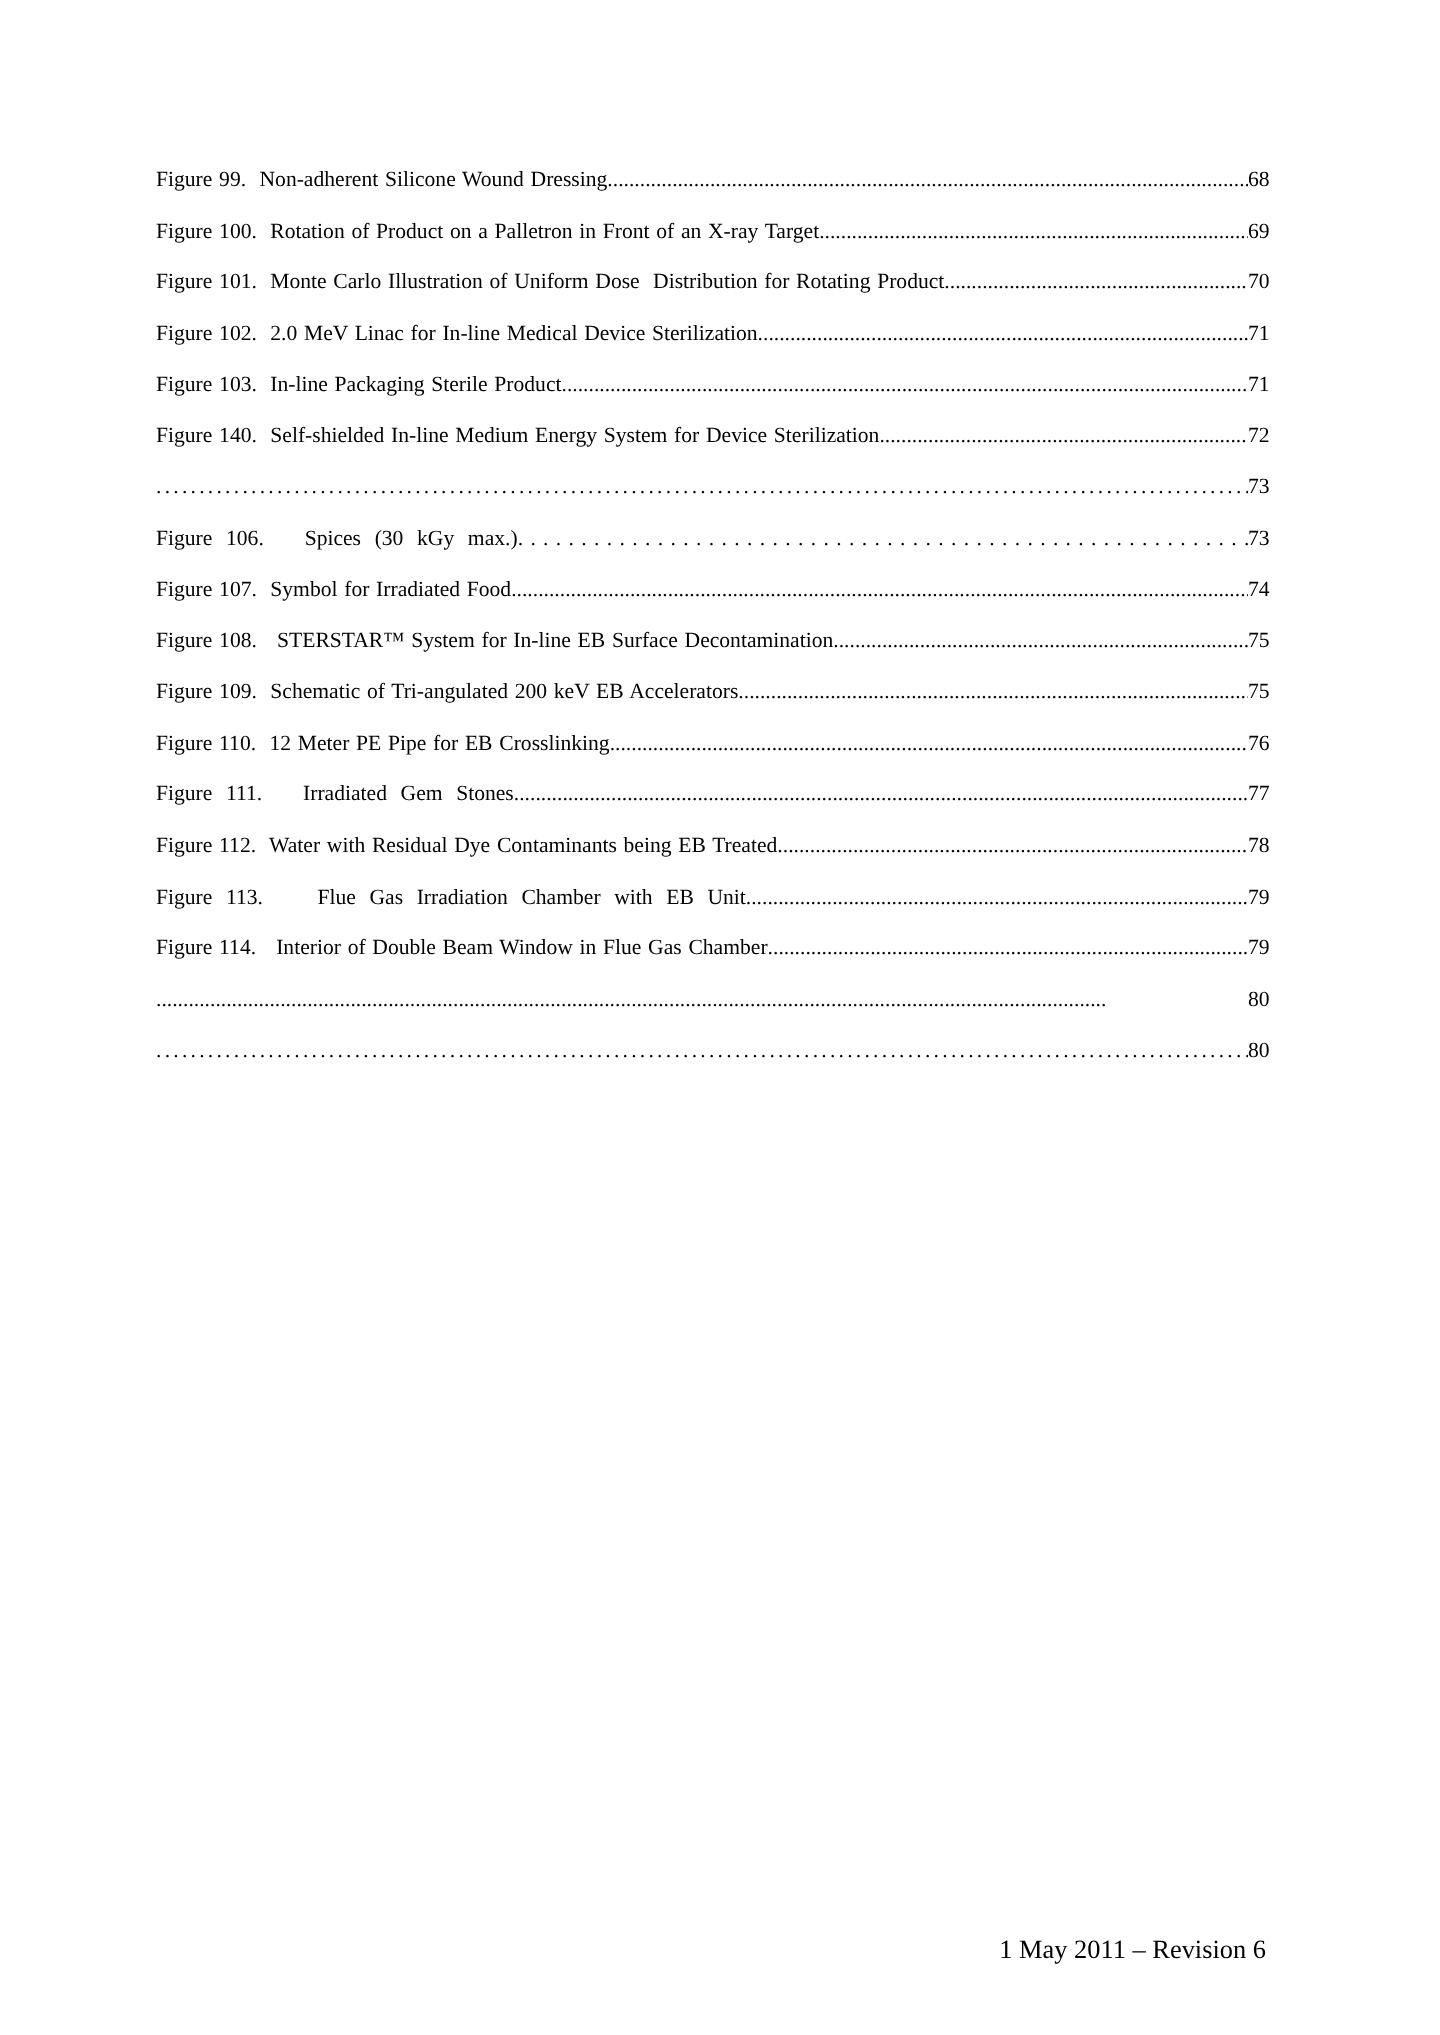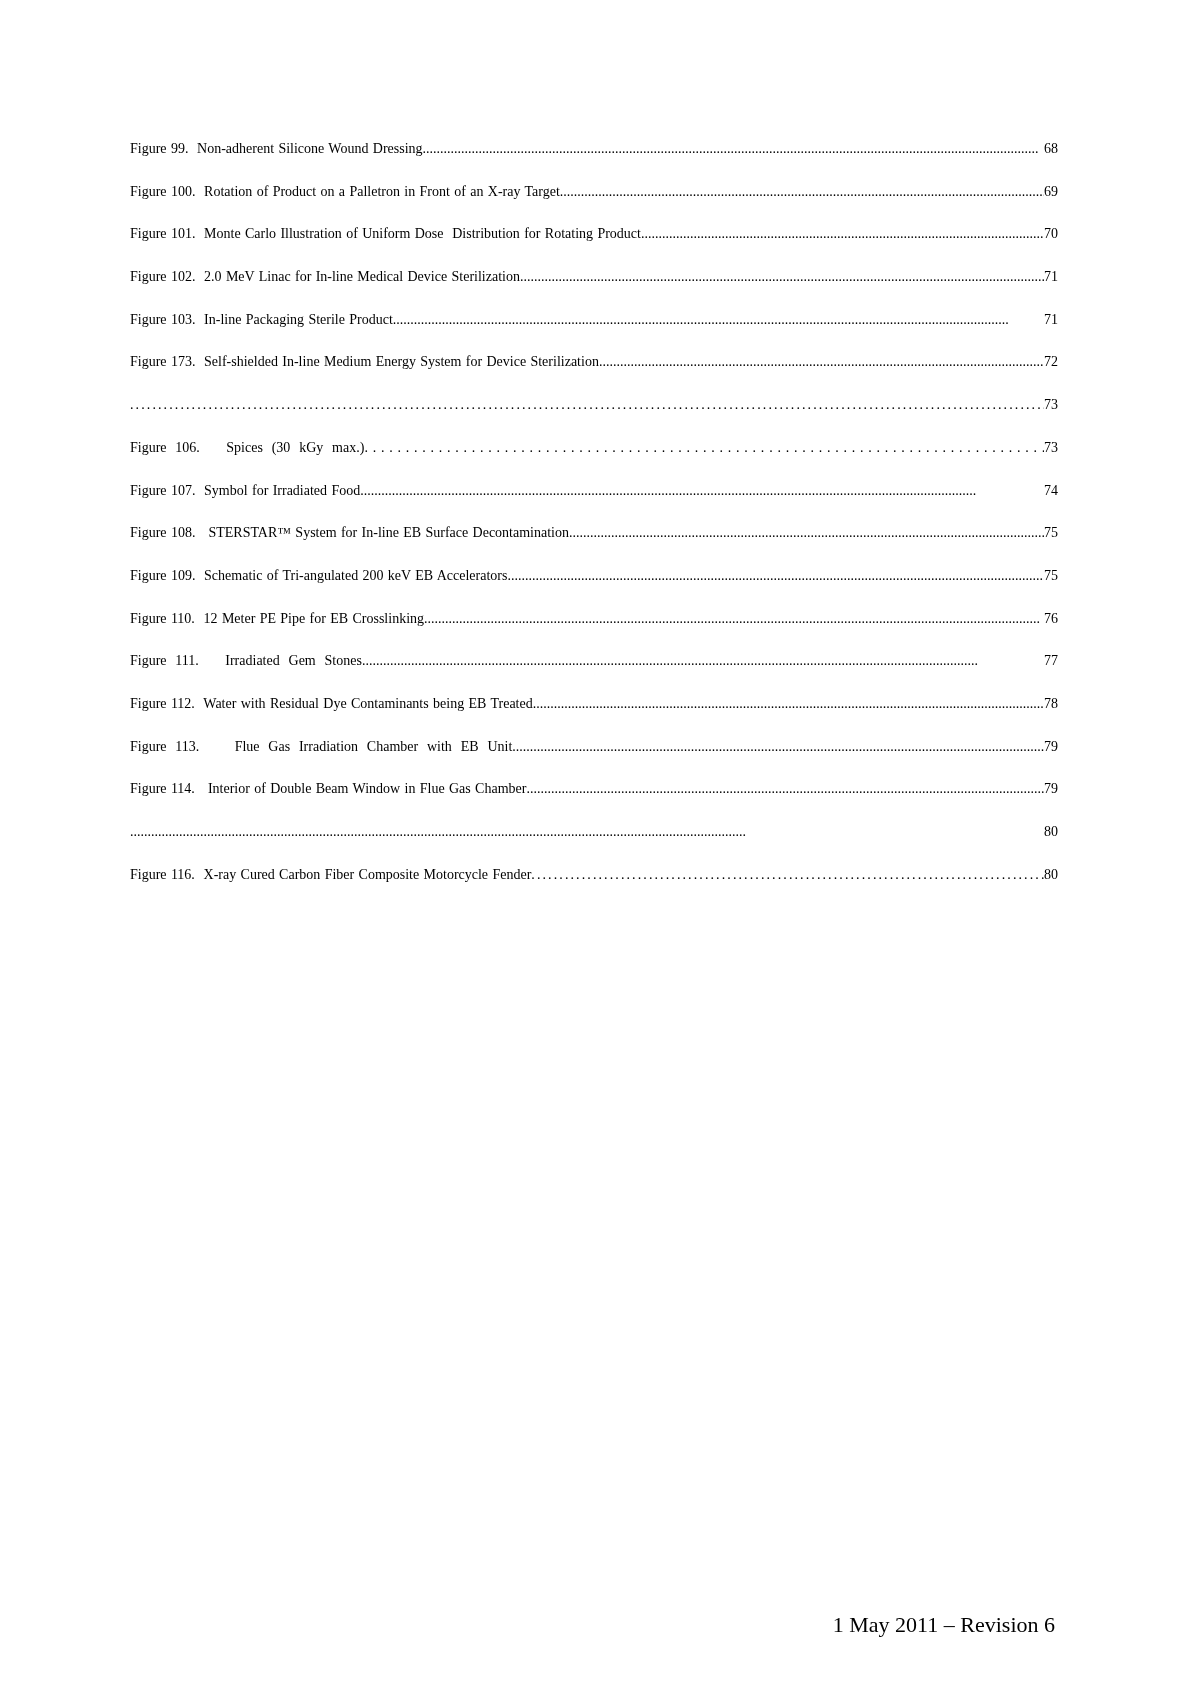--- a/index.html
+++ b/index.html
@@ -24,21 +24,21 @@
     position: absolute;
     left: 130px;
     top: 108px;
     width: 928px;
   }
   .toc-row {
     display: flex;
     align-items: baseline;
     height: 42.7px;
     line-height: 42.7px;
-    font-size: 14px;
+    font-size: 18px;
     white-space: nowrap;
   }
   .toc-label {
     flex: 0 0 auto;
     white-space: pre;
     word-spacing: 0.06em;
   }
   .toc-row[data-spread="wide"] .toc-label {
     word-spacing: 0.38em;
   }
@@ -100,21 +100,21 @@
       <span class="toc-page">71</span>
     </div>
 
     <div class="toc-row" data-spread="normal">
       <span class="toc-label">Figure 103.  In-line Packaging Sterile Product</span>
       <span class="toc-dots" data-leader="dots"></span>
       <span class="toc-page">71</span>
     </div>
 
     <div class="toc-row" data-spread="normal">
-      <span class="toc-label">Figure 173.  Self-shielded In-line Medium Energy System for Device Sterilization</span>
+      <span class="toc-label">Figure 140.  Self-shielded In-line Medium Energy System for Device Sterilization</span>
       <span class="toc-dots" data-leader="dots"></span>
       <span class="toc-page">72</span>
     </div>
 
     <div class="toc-row" data-spread="normal">
       <span class="toc-dots" data-leader="mixed"></span>
       <span class="toc-page">73</span>
     </div>
 
     <div class="toc-row" data-spread="wide">
@@ -170,21 +170,20 @@
       <span class="toc-dots" data-leader="dots"></span>
       <span class="toc-page">79</span>
     </div>
 
     <div class="toc-row" data-spread="normal">
       <span class="toc-dots" data-leader="dots"></span>
       <span class="toc-page">80</span>
     </div>
 
     <div class="toc-row" data-spread="normal">
-      <span class="toc-label">Figure 116.  X-ray Cured Carbon Fiber Composite Motorcycle Fender</span>
       <span class="toc-dots" data-leader="mixed"></span>
       <span class="toc-page">80</span>
     </div>
 
   </div>
 
   <div class="footer">
     <span>1 May 2011 – Revision 6</span>
   </div>
 

